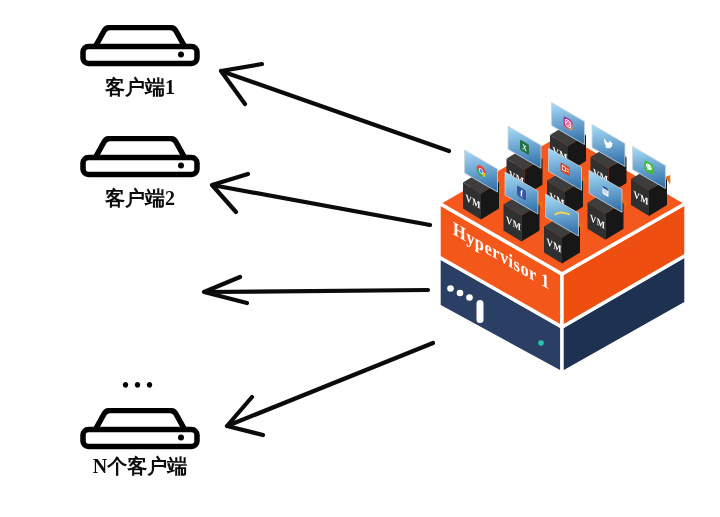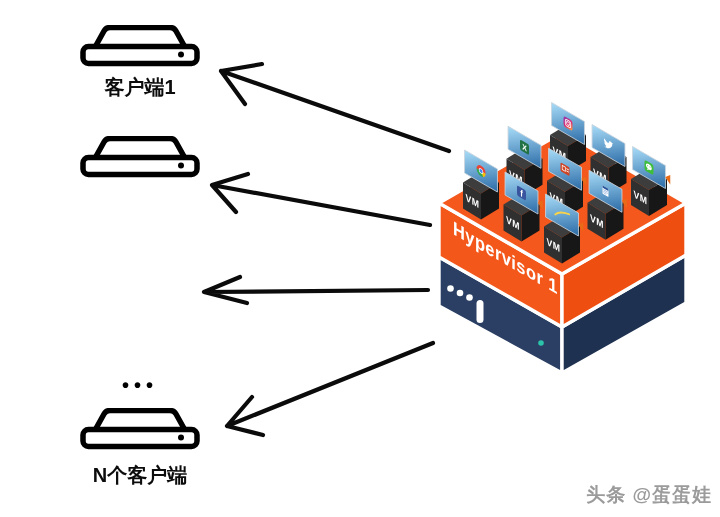--- a/index.html
+++ b/index.html
@@ -1,17 +1,17 @@
 <!DOCTYPE html>
 <html style="--platform_orange: #F4581C; --orange_left: #F4571A; --orange_right: #EE4E10; --navy_left: #2A3F63; --navy_right: #1E3151; --teal_led: #2BC3AA; --screen_blue_top: #A9DDF8; --screen_blue_bottom: #2A6AA6; --vm_cube_left: #303030; --vm_cube_right: #171717; --vm_cube_top: #3d3d3d; --marker_orange: #E96A17; --arrow_black: #0b0b0b; --chrome_red: #EA4335; --chrome_green: #34A853; --chrome_yellow: #FBBC05; --chrome_blue: #4285F4; --excel_green: #217346; --instagram_purple: #8A3AB9; --instagram_pink: #E1306C; --instagram_orange: #FCAF45; --wechat_green: #3EBE3B; --facebook_blue: #3A559F; --powerpoint_red: #D04423; --word_blue: #2B579A; --wallpaper_yellow: #F7D34C;"><head>
 <meta charset="utf-8">
 <style>
   html,body{margin:0;padding:0;background:#fff;}
   .canvas{position:relative;width:720px;height:511px;background:#fff;overflow:hidden;
-          font-family:Liberation Sans, sans-serif;}
+          font-family:Liberation Serif, serif;}
   .client{position:absolute;left:45px;width:190px;display:flex;flex-direction:column;align-items:center;}
   .client .label{margin-top:7px;font-size:20px;font-weight:600;color:#0c0c0c;white-space:nowrap;}
   .ellipsis{font-size:20px;font-weight:bold;letter-spacing:5px;color:#000;line-height:22px;height:22px;}
   .srv-svg{display:block;}
   .overlay{position:absolute;left:0;top:0;}
   .arrows path{stroke:var(--arrow_black,#0b0b0b);stroke-width:4.2;fill:none;stroke-linecap:round;stroke-linejoin:round;}
   .seam{stroke:#ffffff;stroke-width:3.4;stroke-linejoin:round;}
   .f-top{fill:var(--platform_orange);}
   .f-ol{fill:var(--orange_left);}
   .f-or{fill:var(--orange_right);}
@@ -49,29 +49,30 @@
     <svg class="srv-svg" width="120" height="42">
         <use href="#srv"></use>
       </svg>
     <div class="label">客户端1</div>
   </div>
 
   <div class="client" style="top:136px">
     <svg class="srv-svg" width="120" height="42">
         <use href="#srv"></use>
       </svg>
+    <div class="label">客户端2</div>
   </div>
 
 
   <div class="client" style="top:374px">
     <div class="ellipsis">•••</div>
     <svg class="srv-svg" style="margin-top:12px" width="120" height="42">
         <use href="#srv"></use>
       </svg>
-    <div class="label" style="margin-top:12px">N个客户端</div>
+    <div class="label" style="margin-top:3px">N个客户端</div>
   </div>
 
   <svg class="overlay" width="720" height="517" viewBox="0 0 720 517">
 
     <g class="arrows">
       <path d="M449,151 L221,71 M262,64 L221,71 L245,104"></path>
       <path d="M430,225 L212,185 M248,174 L212,185 L236,212"></path>
       <path d="M428,290 L204,292 M240,277 L204,292 L247,303"></path>
       <path d="M433,343 L227,426 M252,397 L227,426 L263,435"></path>
     </g>
@@ -249,14 +250,13 @@
                 <g>
       <path d="M-8,3.5 C-4,-1.5 2,-3.8 8.5,-5" fill="none" stroke="#F7D34C" stroke-width="1.7" stroke-linecap="round"></path>
                 </g>
               </g>
     </g>
           </g>
         </g>
     </g>
   </svg>
 
-  <div class="watermark">头条 @蛋蛋娃</div>
 </div>
 
 </body></html>

